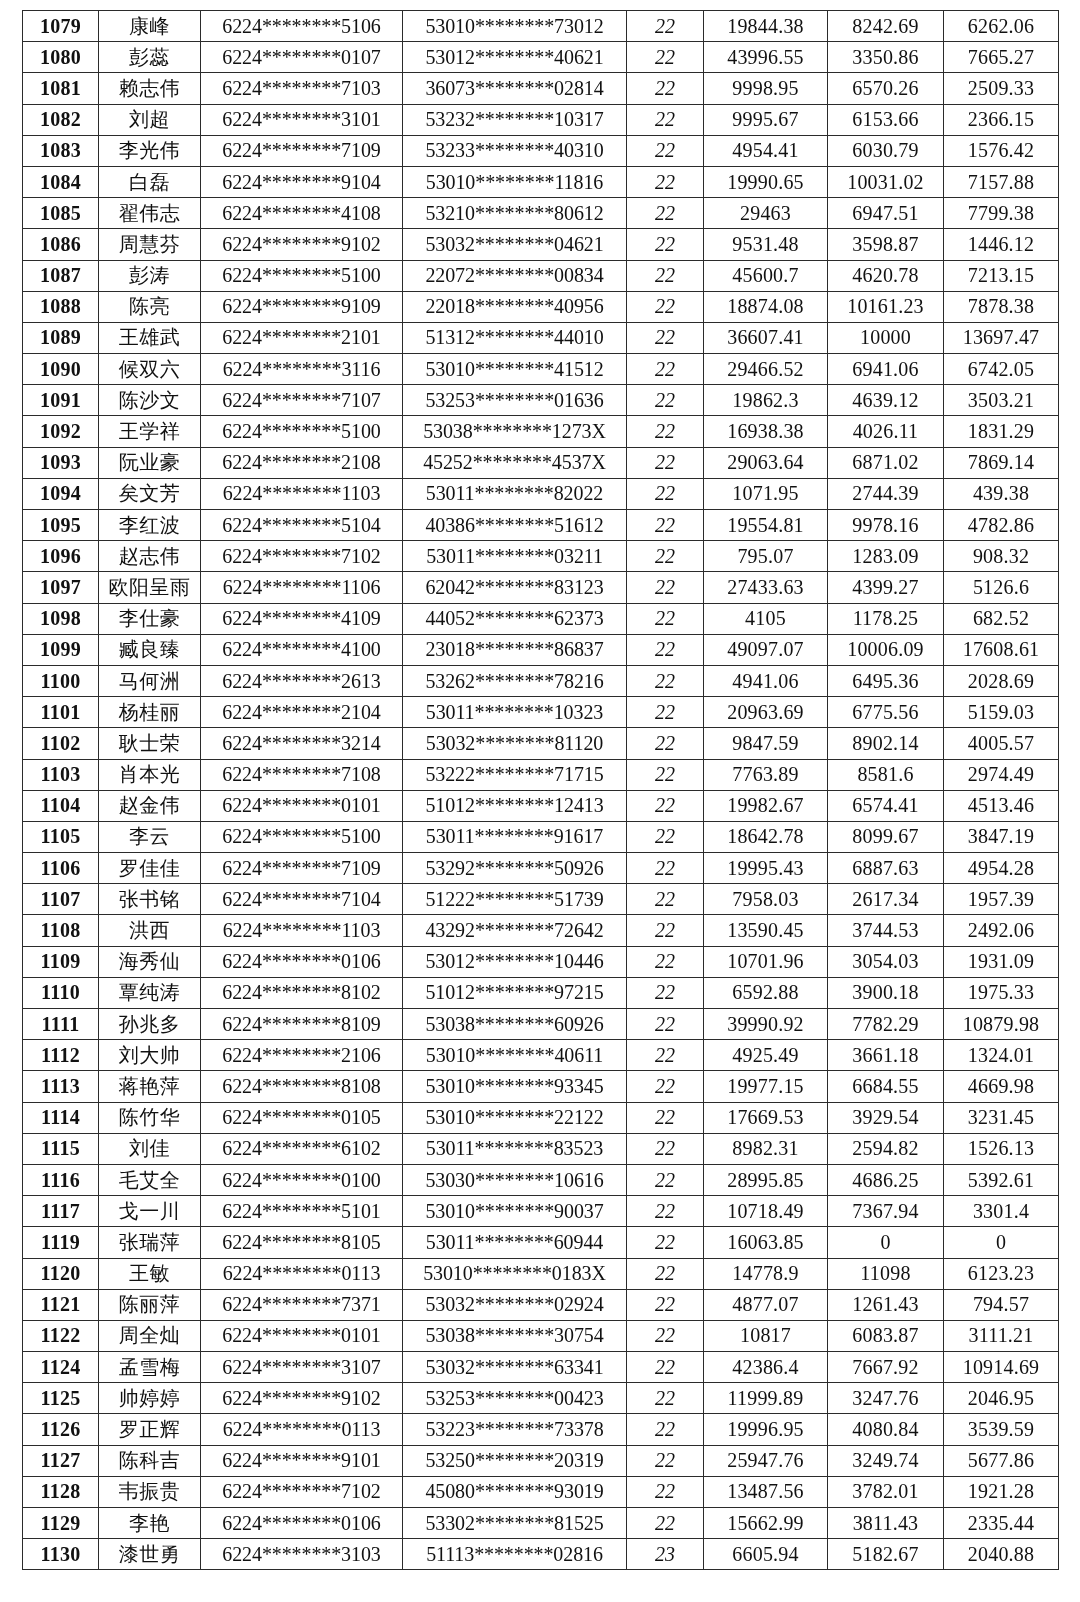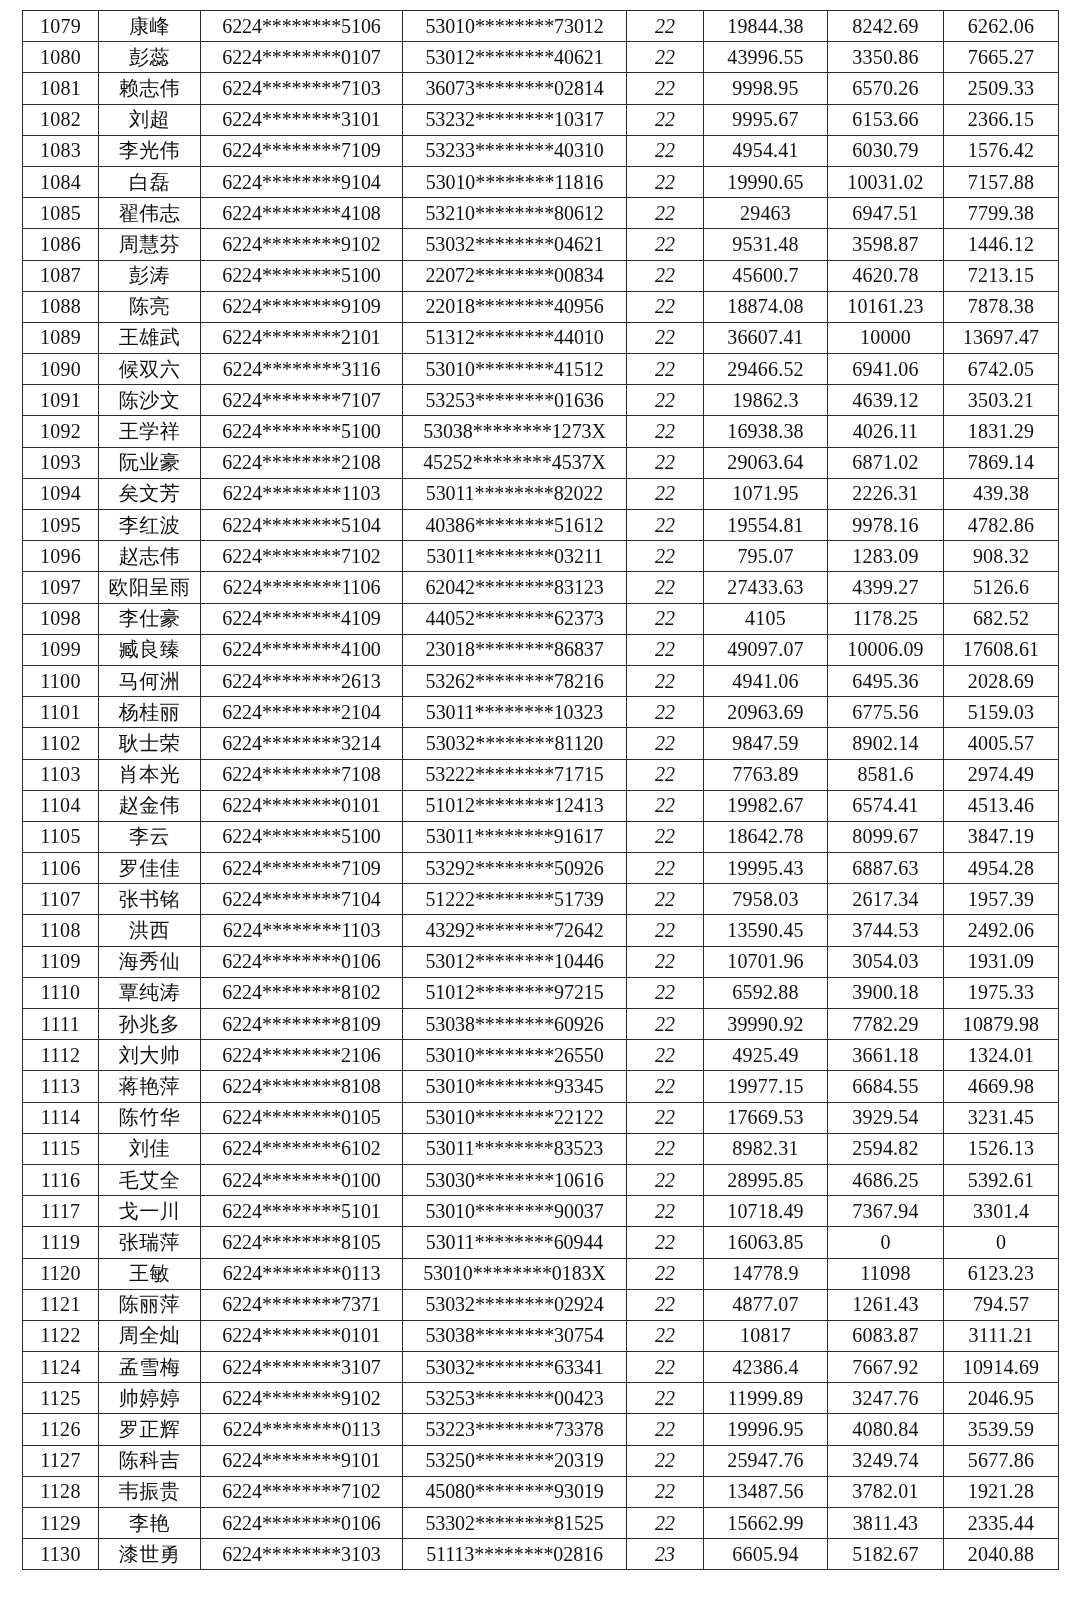--- a/index.html
+++ b/index.html
@@ -43,20 +43,21 @@
   col.c-card  { width: 202px; }
   col.c-id    { width: 224px; }
   col.c-code  { width: 77px; }
   col.c-v1    { width: 124px; }
   col.c-v2    { width: 116px; }
   col.c-v3    { width: 115px; }
 
   td.cell-seq {
     font-size: 20px;
     letter-spacing: 0.3px;
+    font-weight: bold;
   }
   td.cell-name {
     font-family: "DejaVu Serif", "Liberation Serif", serif;
     font-size: 20px;
     letter-spacing: 0.5px;
     margin-left: 18px;
   }
   td.cell-card, td.cell-id {
     font-size: 19.5px;
     letter-spacing: -0.1px;
@@ -236,21 +237,21 @@
           <td class="cell-v2">6871.02</td>
           <td class="cell-v3">7869.14</td>
         </tr>
         <tr>
           <td class="cell-seq">1094</td>
           <td class="cell-name">矣文芳</td>
           <td class="cell-card">6224********1103</td>
           <td class="cell-id">53011********82022</td>
           <td class="cell-code">22</td>
           <td class="cell-v1">1071.95</td>
-          <td class="cell-v2">2226.31</td>
+          <td class="cell-v2">2744.39</td>
           <td class="cell-v3">439.38</td>
         </tr>
         <tr>
           <td class="cell-seq">1095</td>
           <td class="cell-name">李红波</td>
           <td class="cell-card">6224********5104</td>
           <td class="cell-id">40386********51612</td>
           <td class="cell-code">22</td>
           <td class="cell-v1">19554.81</td>
           <td class="cell-v2">9978.16</td>
@@ -413,21 +414,21 @@
           <td class="cell-id">53038********60926</td>
           <td class="cell-code">22</td>
           <td class="cell-v1">39990.92</td>
           <td class="cell-v2">7782.29</td>
           <td class="cell-v3">10879.98</td>
         </tr>
         <tr>
           <td class="cell-seq">1112</td>
           <td class="cell-name">刘大帅</td>
           <td class="cell-card">6224********2106</td>
-          <td class="cell-id">53010********26550</td>
+          <td class="cell-id">53010********40611</td>
           <td class="cell-code">22</td>
           <td class="cell-v1">4925.49</td>
           <td class="cell-v2">3661.18</td>
           <td class="cell-v3">1324.01</td>
         </tr>
         <tr>
           <td class="cell-seq">1113</td>
           <td class="cell-name">蒋艳萍</td>
           <td class="cell-card">6224********8108</td>
           <td class="cell-id">53010********93345</td>

